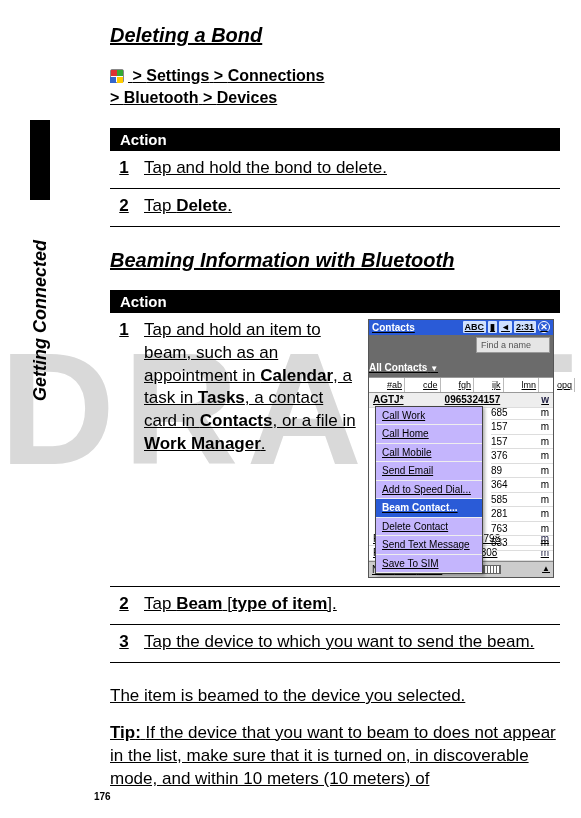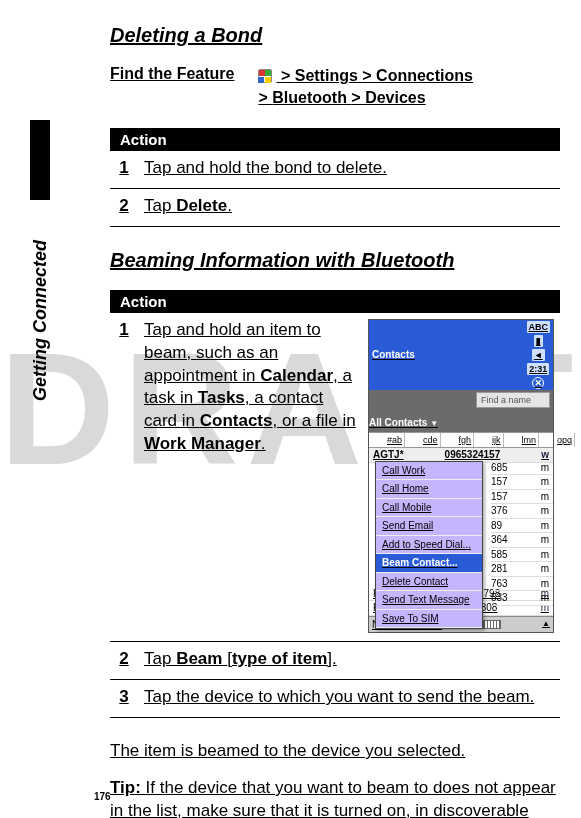--- a/index.html
+++ b/index.html
@@ -123,21 +123,21 @@
   .ss-titlebar {
     background: #2a5bd7;
     color: #fff;
     display: flex;
     align-items: center;
     justify-content: space-between;
     padding: 1px 3px;
     font-weight: bold;
     font-size: 10px;
   }
-  .ss-titlebar .tray { display: flex; gap: 2px; align-items: center; flex-direction: column; }
+  .ss-titlebar .tray { display: flex; gap: 2px; align-items: center; }
   .tray-box { display:inline-block; background:#cfe0ff; color:#000; padding:0 2px; border-radius:1px; font-size:9px; }
   .tray-close { display:inline-flex; align-items:center; justify-content:center; width:12px; height:12px; background:#2a5bd7; border:1px solid #fff; border-radius:50%; color:#fff; font-size:9px; line-height:1; }
   .ss-subbar {
     display: flex;
     background: #6b6b6b;
     color: #fff;
     font-size: 10px;
   }
   .ss-subbar .left { padding: 2px 0; font-weight: bold; flex:1;margin-top:24px; }
   .ss-subbar .findbox {
@@ -187,21 +187,20 @@
 
 <div class="watermark">DRAFT</div>
 <div class="side-tab"></div>
 <div class="side-label">Getting Connected</div>
 
 <div class="content">
 
   <h2 class="section-title">Deleting a Bond</h2>
 
   <div class="find-row">
-    <div class="find-label">Find the Feature</div>
     <div class="path-block">
       <span class="win-icon"></span>
       <span> &gt; </span>
       <span>Settings</span>
       <span> &gt; </span>
       <span>Connections</span><br>
       <span> &gt; </span>
       <span>Bluetooth</span>
       <span> &gt; </span>
       <span>Devices</span>

